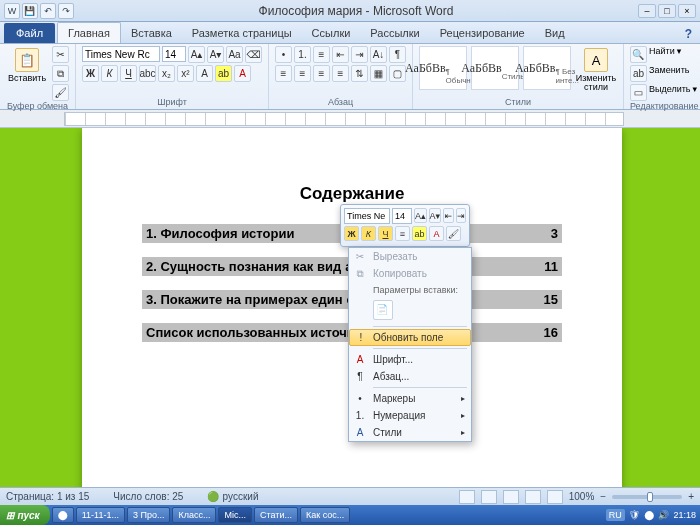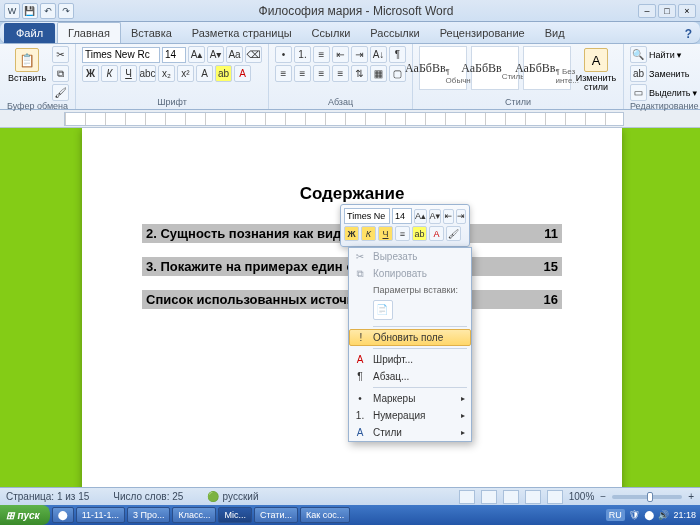--- a/index.html
+++ b/index.html
@@ -7,36 +7,36 @@
 
 
 .titlebar { height: 22px; background: linear-gradient(#dce7f5,#cfe0f3); display: flex; align-items: center; padding: 0 4px; border-bottom: 1px solid #8fa9c9; }
 .titlebar .qat { display: flex; gap: 2px; align-items: center; }
 .qat-btn { width: 16px; height: 16px; background: #eef5fc; border: 1px solid #a9c0db; border-radius: 2px; display: flex; align-items: center; justify-content: center; font-size: 9px; color: #345; }
 .titlebar .title { flex: 1; text-align: center; font-size: 12px; color: #3a3a3a; }
 .winctl { display: flex; gap: 2px; }
 .winctl span { width: 18px; height: 14px; background: #e1ebf7; border: 1px solid #a9c0db; border-radius: 2px; font-size: 9px; display: flex; align-items: center; justify-content: center; }
 
 
-.tabs { height: 22px; background: linear-gradient(#e4eefb,#d1e1f3); display: flex; align-items: flex-end; padding-left: 4px; border-bottom: 1px solid #9bb4d2; border-radius: 7px; }
+.tabs { height: 22px; background: linear-gradient(#e4eefb,#d1e1f3); display: flex; align-items: flex-end; padding-left: 4px; border-bottom: 1px solid #9bb4d2; }
 .file-tab { background: #2a579a; color: #fff; padding: 4px 12px; font-size: 11px; border-radius: 2px 2px 0 0; margin-right: 2px; }
 .tab { padding: 4px 10px; font-size: 11px; color: #3b3b3b; cursor: pointer; }
 .tab.active { background: #f3f7fc; border: 1px solid #a6bdd8; border-bottom: none; border-radius: 2px 2px 0 0; }
 .help-icon { margin-left: auto; margin-right: 6px; color: #2a579a; font-weight: bold; font-size: 12px; padding: 2px; }
 
 
 .ribbon { height: 66px; background: linear-gradient(#f3f7fc,#e7eff9); border-bottom: 1px solid #9bb4d2; display: flex; }
 .group { border-right: 1px solid #c9d8ea; padding: 2px 6px 0 6px; display: flex; flex-direction: column; }
 .group-content { flex: 1; display: flex; align-items: flex-start; gap: 4px; }
 .group-label { font-size: 9px; text-align: center; color: #5a6a7d; padding-bottom: 2px; }
 .big-btn { display: flex; flex-direction: column; align-items: center; width: 42px; padding: 2px; }
 .big-btn .icn { width: 24px; height: 24px; background: #fff4d6; border: 1px solid #d8b96a; border-radius: 2px; margin-bottom: 2px; display:flex; align-items:center; justify-content:center; font-size: 13px; }
 .big-btn .lbl { font-size: 9px; text-align: center; line-height: 1; }
 .stack { display: flex; flex-direction: column; gap: 2px; }
-.row { display: flex; gap: 2px; align-items: center; }
+.row { display: flex; gap: 2px; align-items: flex-start; }
 .sel { height: 16px; border: 1px solid #a9c0db; background: #fff; font-size: 10px; padding: 0 2px; }
 .mini { width: 17px; height: 17px; border: 1px solid #c3d2e5; background: #f2f7fd; display: flex; align-items: center; justify-content: center; font-size: 10px; color: #333; border-radius: 2px; }
 .mini.bold { font-weight: bold; }
 .style-box { width: 48px; height: 44px; border: 1px solid #cdd9e8; background: #fff; display: flex; flex-direction: row; align-items: center; justify-content: center; font-size: 9px; padding: 2px; }
 .style-box .preview { font-family: Cambria, serif; font-size: 12px; color: #333; }
 .style-box .nm { font-size: 8px; color: #666; margin-top: 16px; }
 
 
 .ruler-area { height: 18px; background: #e9eef4; border-bottom: 1px solid #b6c5d8; display: flex; align-items: center; padding-left: 64px; font-size: 7px; color: #666; }
 .ruler { background: #fff; height: 14px; width: 560px; border: 1px solid #b6c5d8; position: relative; background-image: repeating-linear-gradient(90deg,#ccc 0,#ccc 1px,transparent 1px,transparent 20px); }
@@ -218,20 +218,24 @@
   </div>
 </div>
 
 <div class="ruler-area">
   <div class="ruler"></div>
 </div>
 
 <div class="doc-area">
   <div class="page">
     <h1>Содержание</h1>
+    <div class="toc-row">
+        <span>1. Философия истории</span>
+        <span>3</span>
+      </div>
     <div class="toc-row">
         <span>2. Сущность познания как вид</span>
         <span style="flex:1;text-align:left;margin-left:4px">атории человека</span>
         <span>11</span>
       </div>
     <div class="toc-row">
         <span>3. Покажите на примерах един</span>
         <span style="flex:1;text-align:left;margin-left:4px">стории</span>
         <span>15</span>
       </div>

